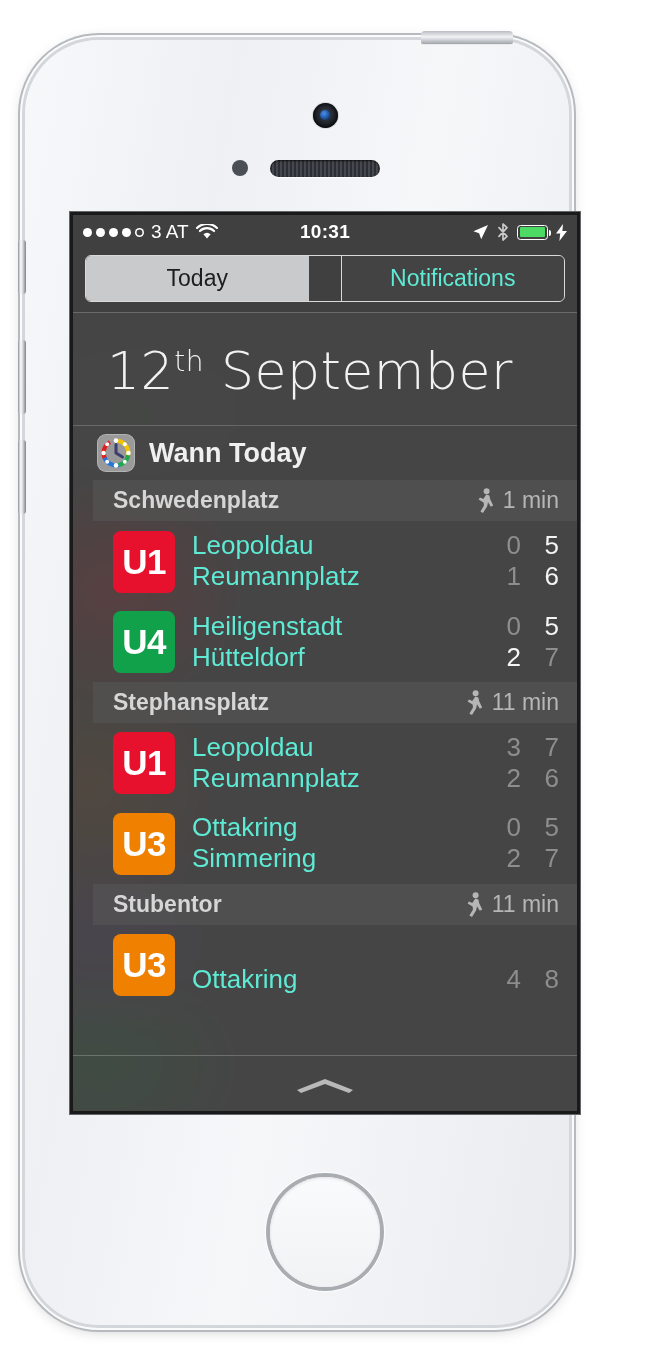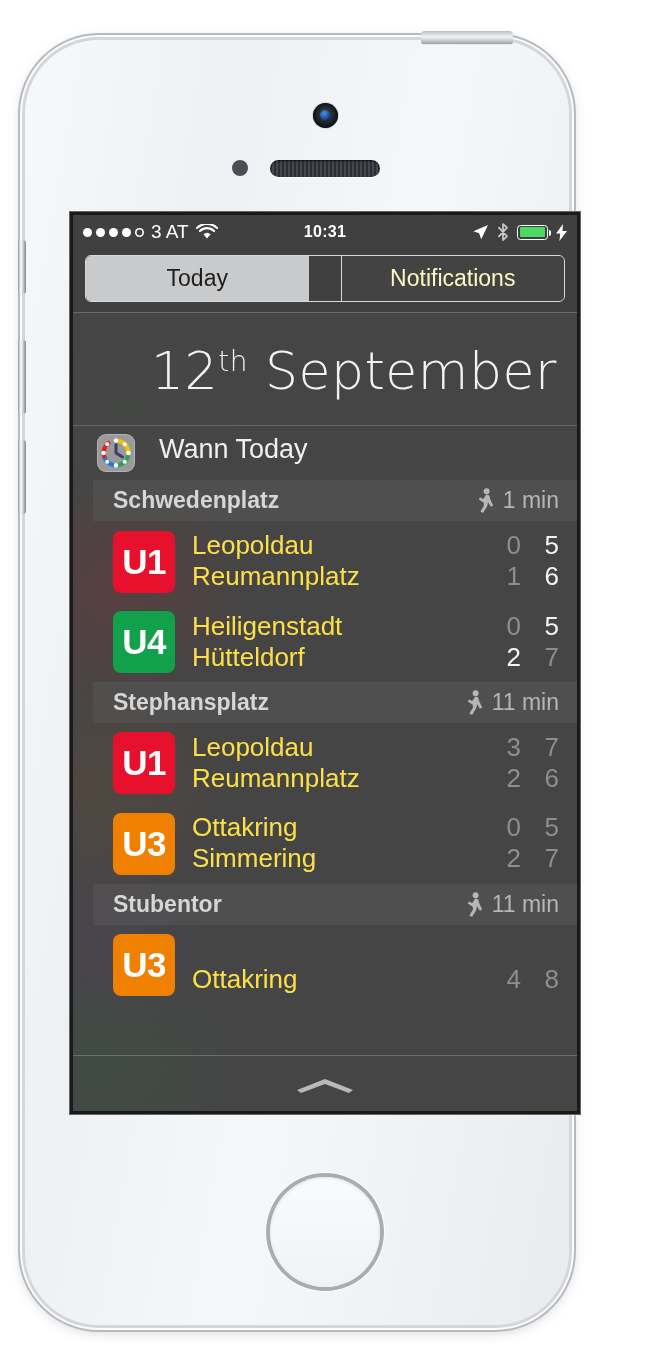--- a/index.html
+++ b/index.html
@@ -133,21 +133,21 @@
   #status-left  { display: flex; align-items: center; gap: 7px; }
   #signal-dots  { display: flex; align-items: center; gap: 4px; }
   .dot { width: 9px; height: 9px; border-radius: 50%; background: #ffffff; }
   .dot.hollow { background: transparent; box-shadow: inset 0 0 0 1.6px #ffffff; }
   #wifi-icon { display: block; }
   #status-center {
     position: absolute; left: 0; right: 0; top: 0; bottom: 0;
     display: flex; align-items: center; justify-content: center;
     pointer-events: none;
   }
-  #clock-time { font-size: 16px; font-weight: bold; letter-spacing: .3px; }
+  #clock-time { font-size: 19px; font-weight: bold; letter-spacing: .3px; }
   #status-right {
     margin-left: auto; display: flex; align-items: center; gap: 8px;
     position: relative; z-index: 2;
   }
   #battery-icon {
     width: 31px; height: 15px;
     border: 1.6px solid #ffffff; border-radius: 3.5px;
     padding: 1.6px; position: relative;
   }
   #battery-fill { height: 100%; background: #4cd964; border-radius: 1px; }
@@ -172,47 +172,48 @@
     gap: 32px;
   }
   .seg-tab {
     flex: 1;
     display: flex; align-items: center; justify-content: center;
     font-size: 23px;
     cursor: pointer;
     user-select: none;
   }
   .seg-tab.selected   { background: #c9cacb; color: #1d1d1d; }
-  .seg-tab.unselected { background: rgba(70,70,70,0.55); color: #fef9c3;
+  .seg-tab.unselected { background: rgba(70,70,70,0.55); color: #5eead4;
                         border-left: 1.3px solid rgba(255,255,255,0.80); }
 
   
   #date-header {
     flex: 0 0 auto;
     padding: 30px 0 26px 34px;
     color: #f2f2f2;
     border-bottom: 1px solid rgba(255,255,255,0.18);
   }
   #day-name, #date-line {
     font-weight: 200;
     line-height: 1.08;
     letter-spacing: 0.5px;
     font-family: "DejaVu Sans", sans-serif;
   }
   #day-name  { font-size: 52px; }
-  #date-line { font-size: 52px; margin-left: 44px; }
+  #date-line { font-size: 52px; }
   #date-ordinal { font-size: 28px; vertical-align: super; line-height: 0; }
 
   
   #widget { flex: 1 1 auto; display: flex; flex-direction: column; min-height: 0; overflow: hidden; }
 
   #widget-header {
-    display: flex; gap: 24px;
+    display: flex; align-items: center; gap: 14px;
     padding: 8px 0 8px 24px;
     flex: 0 0 auto;
+    font-weight: bold;
   }
   #app-icon {
     width: 38px; height: 38px; border-radius: 9px;
     background: #9a9a9a;
     position: relative; flex: 0 0 auto;
     box-shadow: inset 0 0 0 1px rgba(255,255,255,0.25);
     overflow: hidden;
   }
   #widget-title { color: #f0f0f0; font-size: 27px; }
 
@@ -235,21 +236,21 @@
     flex: 0 0 auto;
   }
   .line-badge {
     width: 62px; height: 62px; border-radius: 8px;
     display: flex; align-items: center; justify-content: center;
     color: #ffffff; font-size: 35px; font-weight: bold;
     flex: 0 0 auto; letter-spacing: -0.5px;
   }
   .dest-block { flex: 1; min-width: 0; }
   .dest-name {
-    color: #fde047; font-size: 26px; line-height: 1.20;
+    color: #5eead4; font-size: 26px; line-height: 1.20;
     white-space: nowrap; overflow: hidden;
   }
   .times-block { display: flex; flex-direction: column; align-items: flex-end; flex: 0 0 auto; }
   .time-pair { display: flex; gap: 16px; line-height: 1.20; }
   .t1, .t2 { width: 22px; text-align: right; font-size: 26px; }
   .bright { color: #f4f4f4; }
   .dim    { color: #8e8e8e; }
 
   
   #grabber-area {

